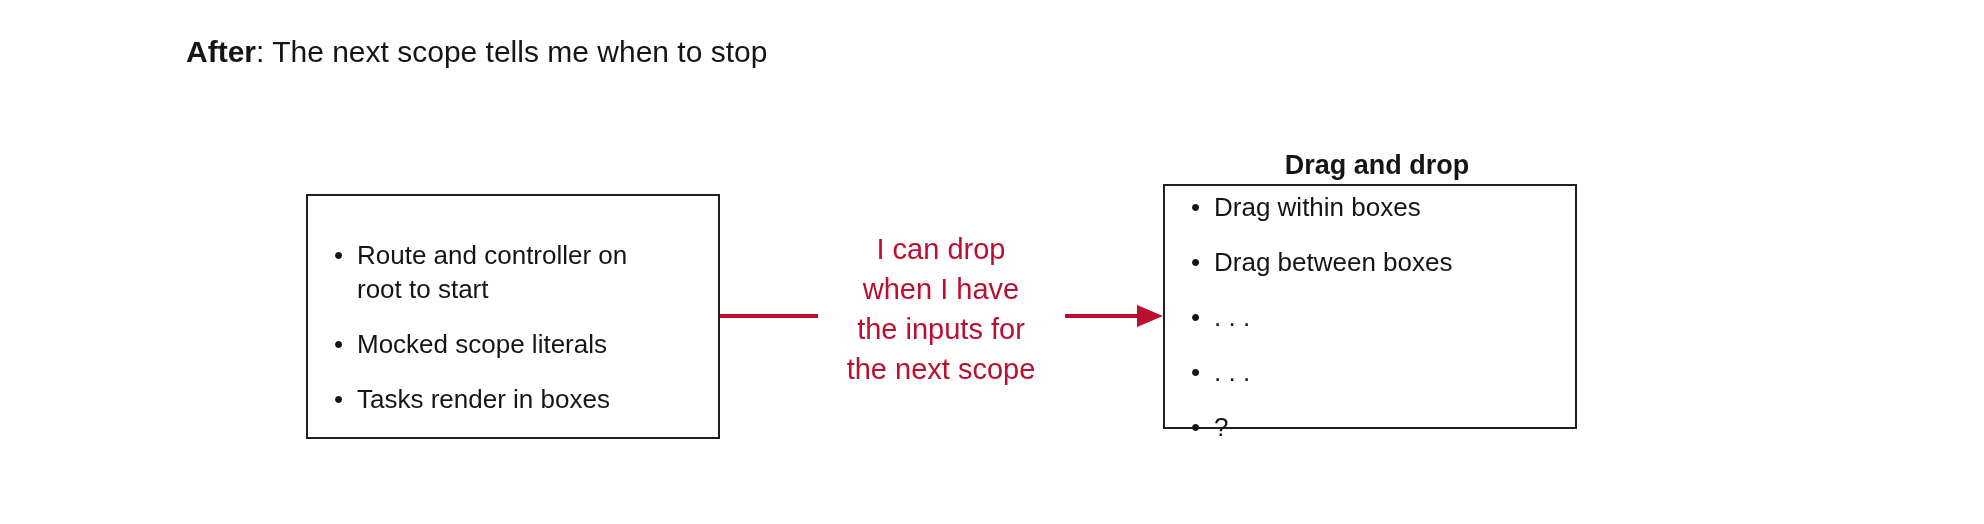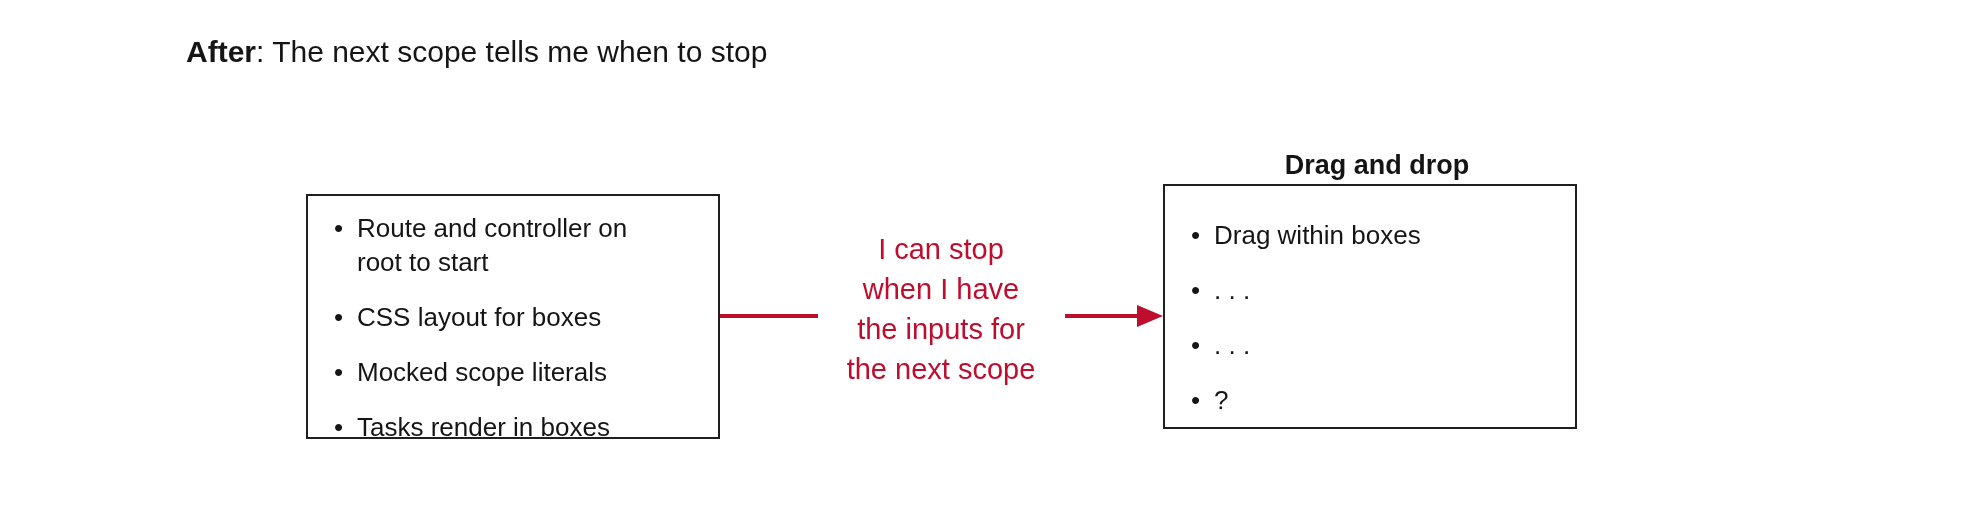--- a/index.html
+++ b/index.html
@@ -113,37 +113,37 @@
 <div class="canvas">
 
   <div class="slide-title">
     <span class="lead">After</span><span>: The next scope tells me when to stop</span>
   </div>
 
   <div class="diagram-box left">
     <ul class="box-list">
       <li>Route and controller on
 root to start</li>
-      <li>CSS layout for boxes</li>
       <li>Mocked scope literals</li>
       <li>Tasks render in boxes</li>
     </ul>
   </div>
 
   <div class="conn-line seg-left"></div>
-  <div class="conn-label">I can stop
+  <div class="conn-label">I can drop
 when I have
 the inputs for
 the next scope</div>
   <div class="conn-line seg-right"></div>
   <div class="arrowhead"></div>
 
   <div class="box-caption right">Drag and drop</div>
   <div class="diagram-box right">
     <ul class="box-list">
       <li>Drag within boxes</li>
+      <li>Drag between boxes</li>
       <li>. . .</li>
       <li>. . .</li>
       <li>?</li>
     </ul>
   </div>
 
 </div>
 
 </body></html>

